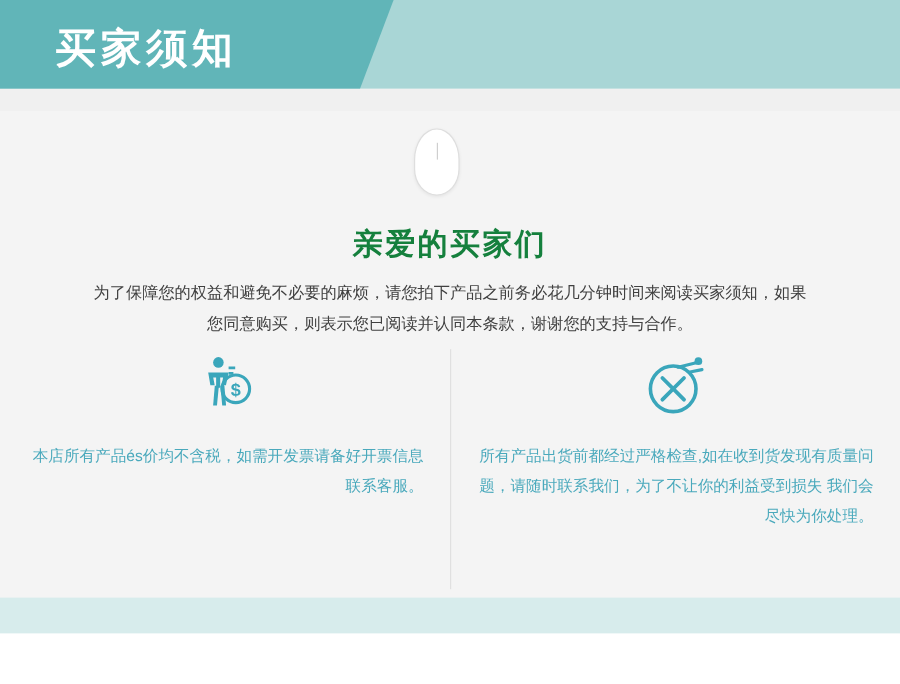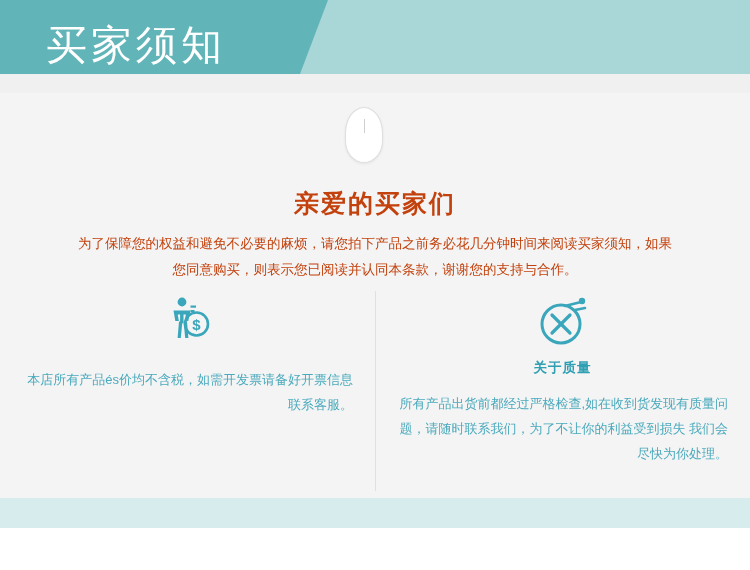--- a/index.html
+++ b/index.html
@@ -33,22 +33,22 @@
     position: absolute;
     left: 300px; top: 0;
     width: 0; height: 0;
     border-top: 74px solid #61b5b8;
     border-right: 28px solid transparent;
   }
   .header-title {
     position: absolute;
     left: 46px; top: 18px;
     color: #ffffff;
-    font-size: 41px;
-    font-weight: normal;
+    font-size: 34px;
+    font-weight: bold;
     letter-spacing: 4px;
   }
 
   
   .grey-gap {
     position: absolute;
     left: 0; top: 74px;
     width: 750px; height: 19px;
     background: #f0f0f0;
   }
@@ -89,31 +89,31 @@
     margin-left: -0.5px;
     background: #cfcfcf;
   }
 
   
   .dear-title {
     position: absolute;
     left: 0; top: 94px;
     width: 750px;
     text-align: center;
-    color: #c2410c;
+    color: #15803d;
     font-size: 25px;
     font-weight: bold;
     letter-spacing: 2px;
   }
   .intro {
     position: absolute;
     left: 75px; top: 138px;
     width: 600px;
     text-align: center;
-    color: #c2410c;
+    color: #404040;
     font-size: 13.5px;
     line-height: 26px;
   }
 
   
   .cols {
     position: absolute;
     left: 0; top: 198px;
     width: 750px; height: 200px;
     display: flex;
@@ -219,21 +219,20 @@
               <line x1="17" y1="21" x2="35" y2="39"></line>
               <line x1="35" y1="21" x2="17" y2="39"></line>
             </g>
             <g stroke="#3aa6bb" stroke-width="2.6" stroke-linecap="round">
               <line x1="30" y1="12" x2="46" y2="8"></line>
               <line x1="40" y1="16" x2="50" y2="14"></line>
             </g>
             <circle cx="47" cy="7" r="3.2" fill="#3aa6bb"></circle>
           </svg>
         </div>
-        <div class="col-title">关于质量</div>
         <div class="col-text">所有产品出货前都经过严格检查,如在收到货发现有质量问题，请随时联系我们，为了不让你的利益受到损失 我们会尽快为你处理。</div>
       </div>
 
     </div>
   </div>
 
   <div class="bottom-band"></div>
   <div class="bottom-white"></div>
 
 </div>

